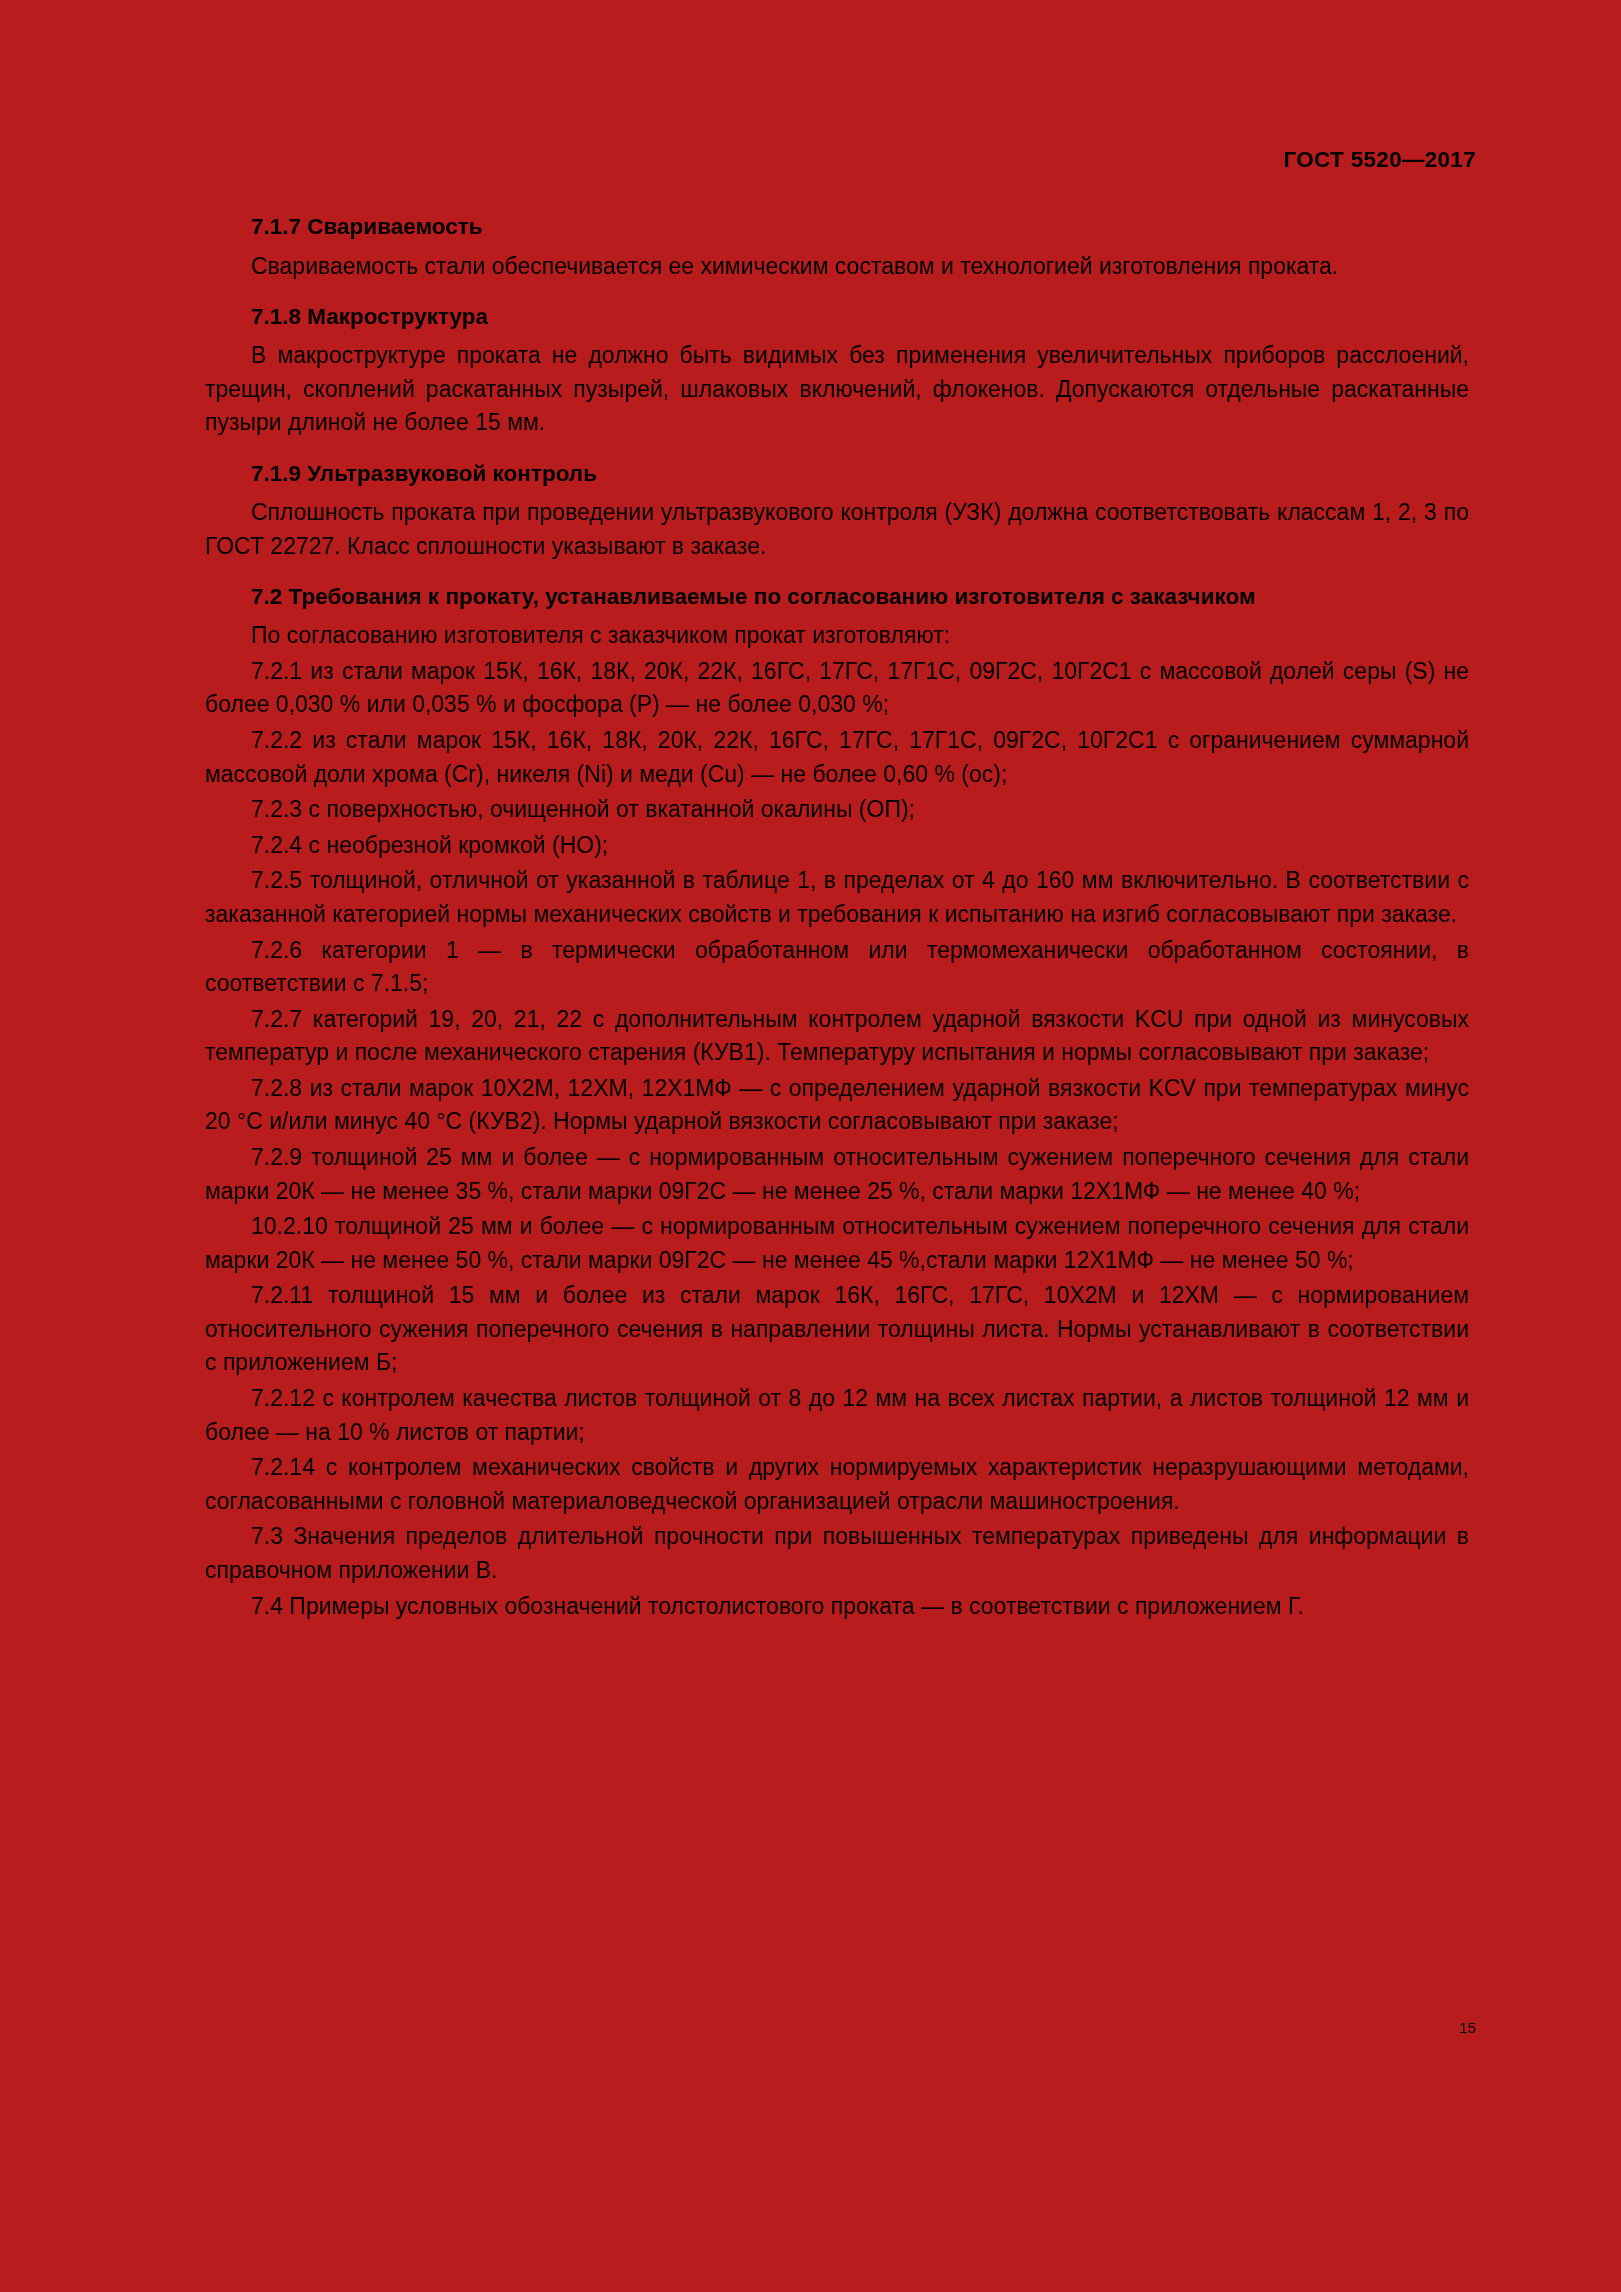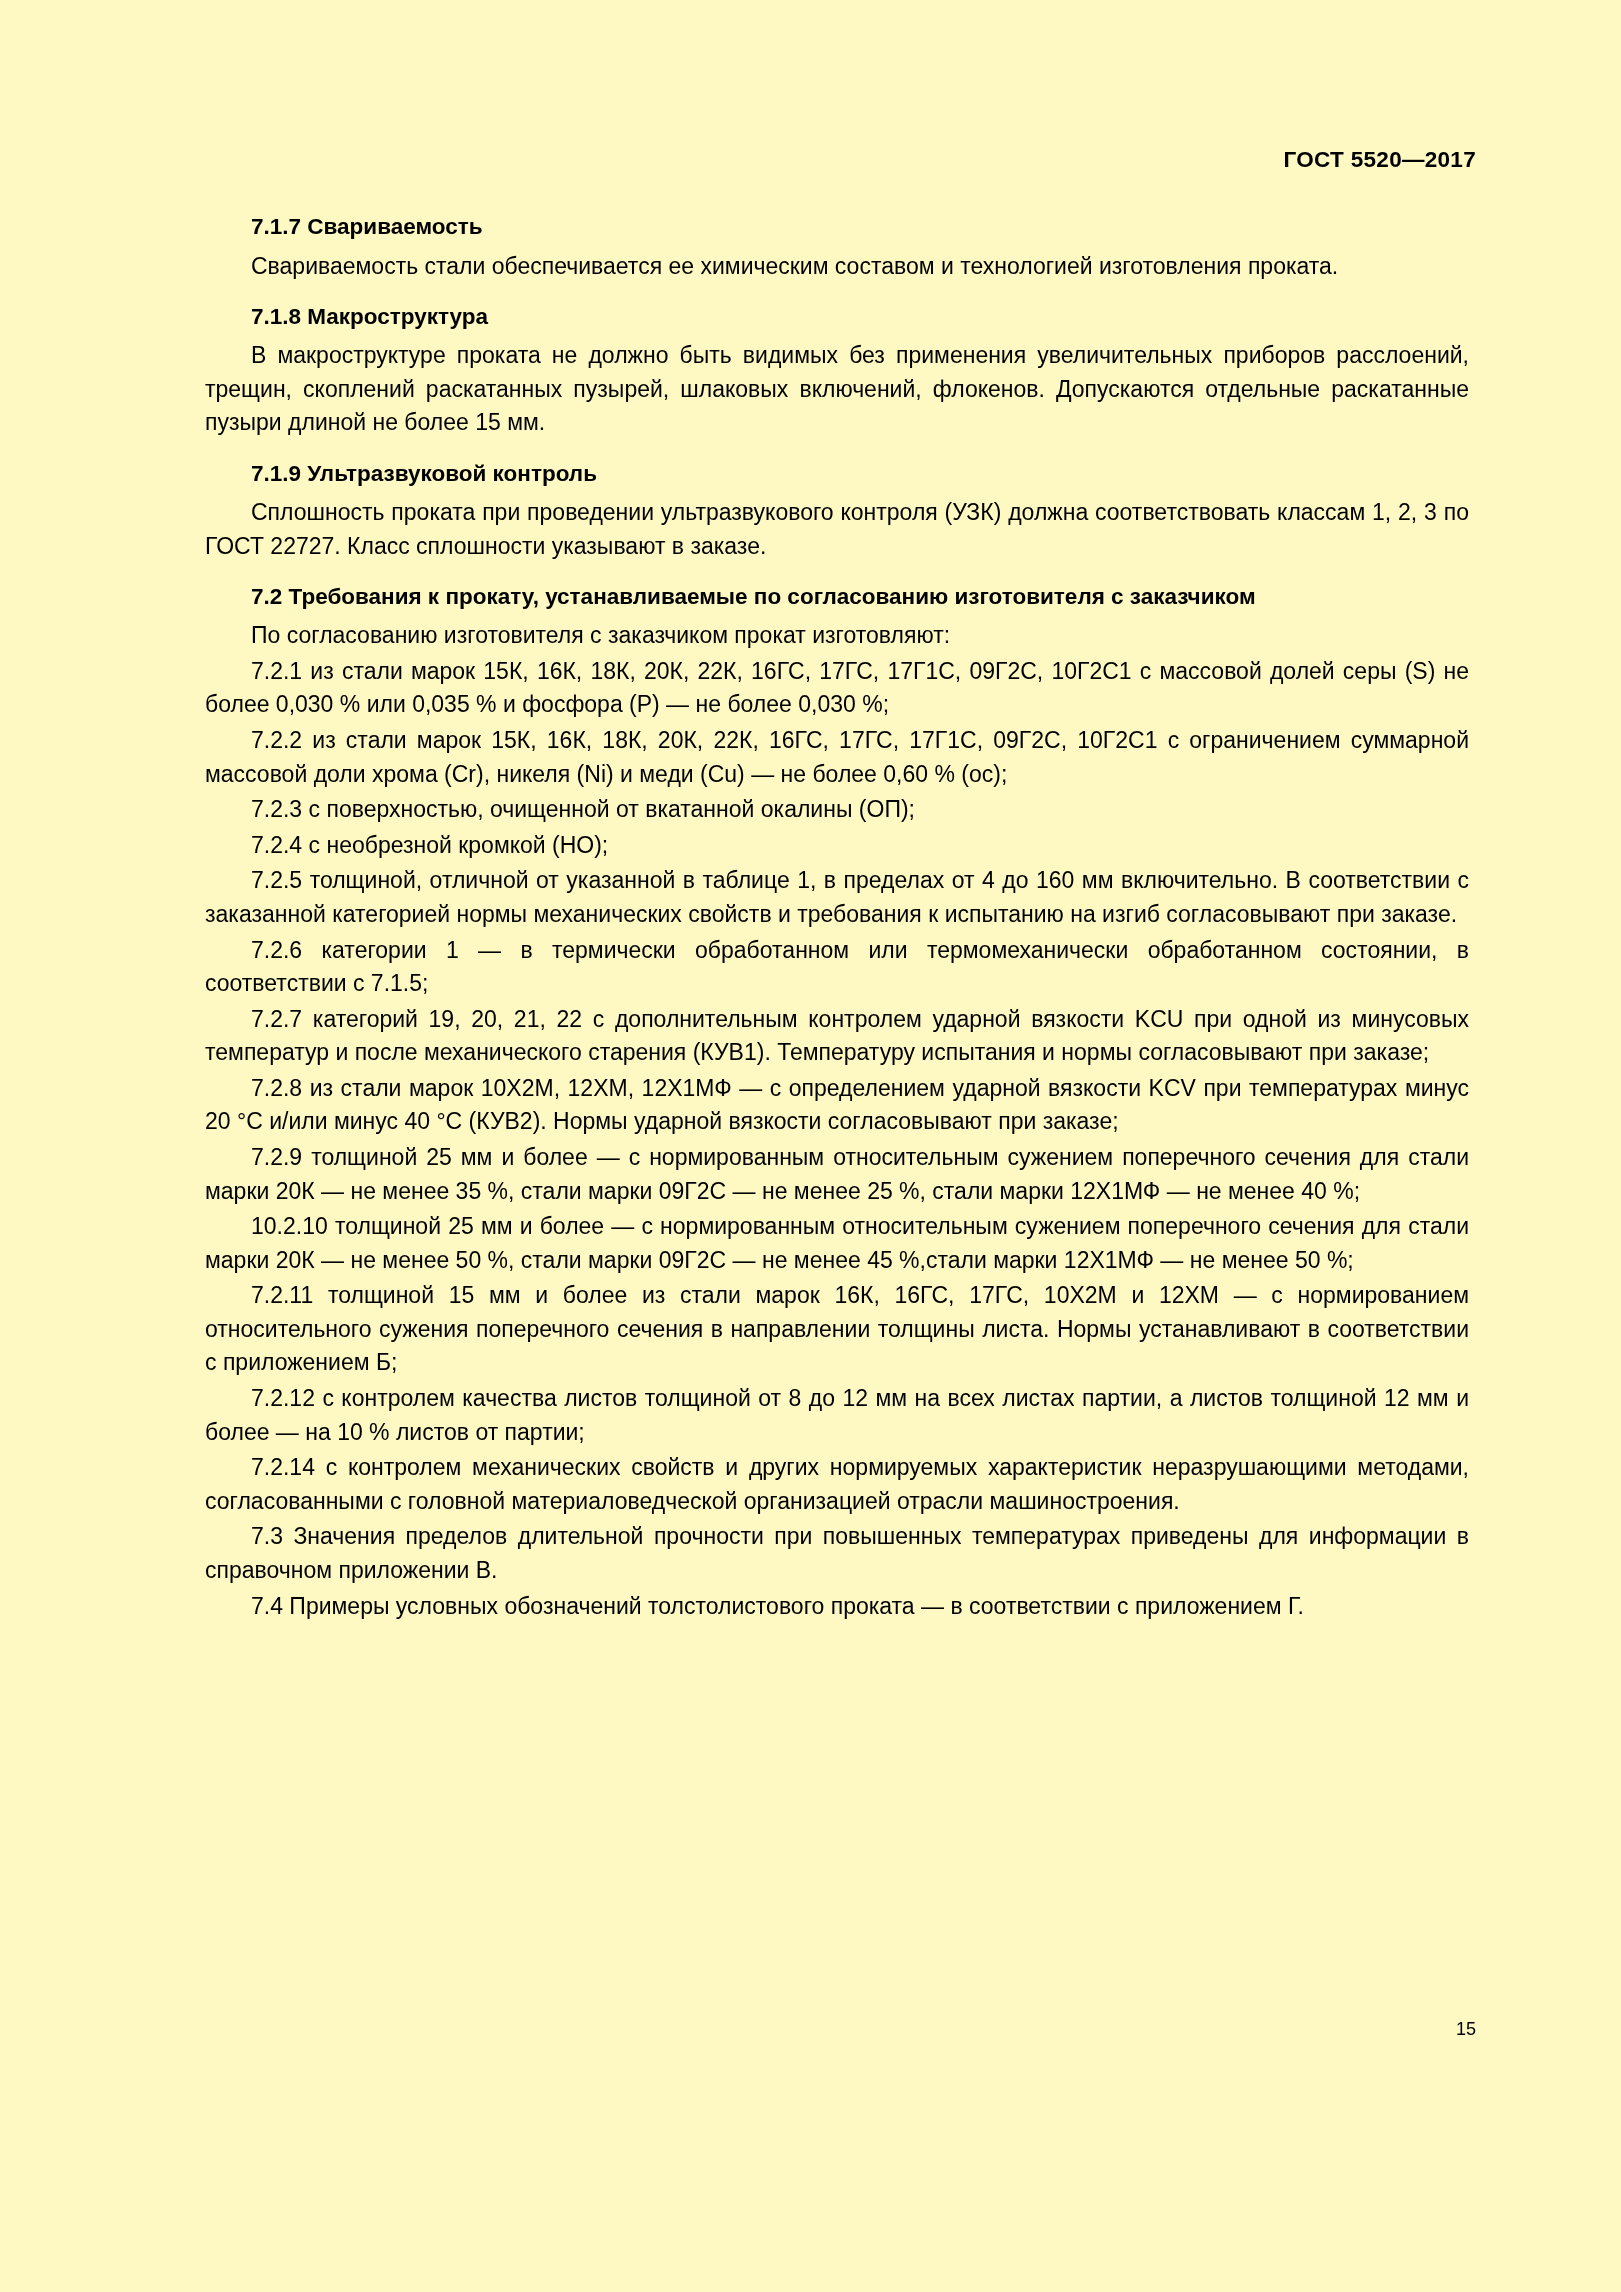--- a/index.html
+++ b/index.html
@@ -5,21 +5,21 @@
   html, body {
     margin: 0;
     padding: 0;
     background: #ffffff;
   }
   .page {
     position: relative;
     width: 1621px;
     height: 2293px;
     margin: 0 auto;
-    background: #fef9c3;
+    background: #b91c1c;
     font-family: "Liberation Sans", sans-serif;
     color: #000000;
     box-sizing: border-box;
   }
   .header {
     position: absolute;
     top: 147px;
     right: 145px;
     font-size: 22.5px;
     font-weight: bold;
@@ -46,21 +46,21 @@
     margin: 0 0 2px 0;
     text-align: justify;
     text-justify: inter-word;
     text-indent: 46px;
     hyphens: manual;
   }
   .pagenum {
     position: absolute;
     right: 145px;
     top: 2019px;
-    font-size: 18px;
+    font-size: 15px;
   }
 </style>
 </head>
 <body>
 
 <div class="page">
 
   <div class="header">ГОСТ 5520—2017</div>
 
   <div class="content">

